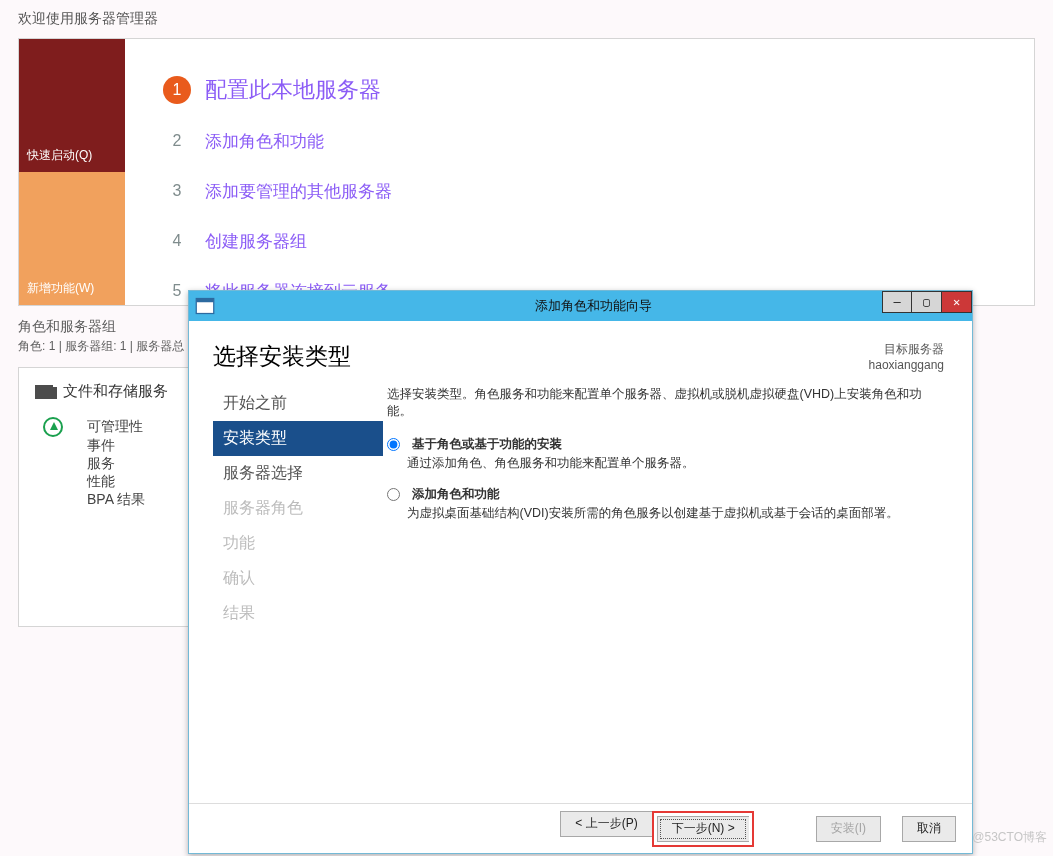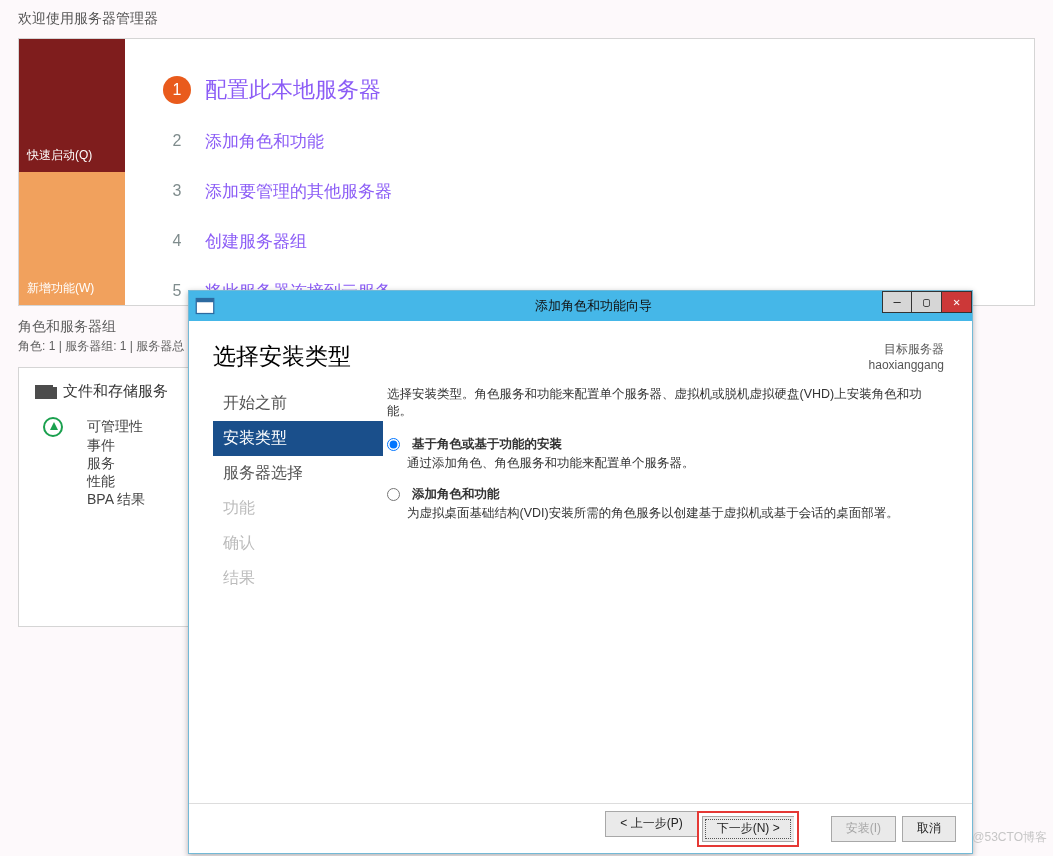--- a/index.html
+++ b/index.html
@@ -187,21 +187,21 @@
   .content-pane .lead { margin-bottom: 16px; }
   .radio-block { margin-bottom: 14px; }
   .radio-line { display: flex; align-items: center; gap: 12px; font-weight: 700; }
   .radio-desc { margin-left: 20px; font-weight: 400; margin-top: 2px; }
   input[type=radio] { width: 13px; height: 13px; }
 
   .dlg-bottom {
     height: 50px;
     border-top: 1px solid #ddd;
     display: flex; align-items: center; justify-content: flex-end;
-    gap: 6px; padding-right: 16px;
+    gap: 21px; padding-right: 16px;
   }
   .btn {
     height: 26px;
     padding: 0 14px;
     background: #eaeaea;
     border: 1px solid #a8a8a8;
     font-size: 12px; color: #222;
     cursor: pointer;
   }
   .btn:disabled { color: #a5a5a5; cursor: default; }
@@ -308,20 +308,21 @@
         <div>目标服务器</div>
         <div>haoxianggang</div>
       </div>
     </div>
 
     <div class="dlg-mid">
       <div class="nav-list">
         <div class="item">开始之前</div>
         <div class="item sel">安装类型</div>
         <div class="item">服务器选择</div>
+        <div class="item dis">服务器角色</div>
         <div class="item dis">功能</div>
         <div class="item dis">确认</div>
         <div class="item dis">结果</div>
       </div>
 
       <div class="content-pane">
         <div class="lead">选择安装类型。角色服务和功能来配置单个服务器、虚拟机或脱机虚拟硬盘(VHD)上安装角色和功能。</div>
 
         <div class="radio-block">
           <label class="radio-line">

